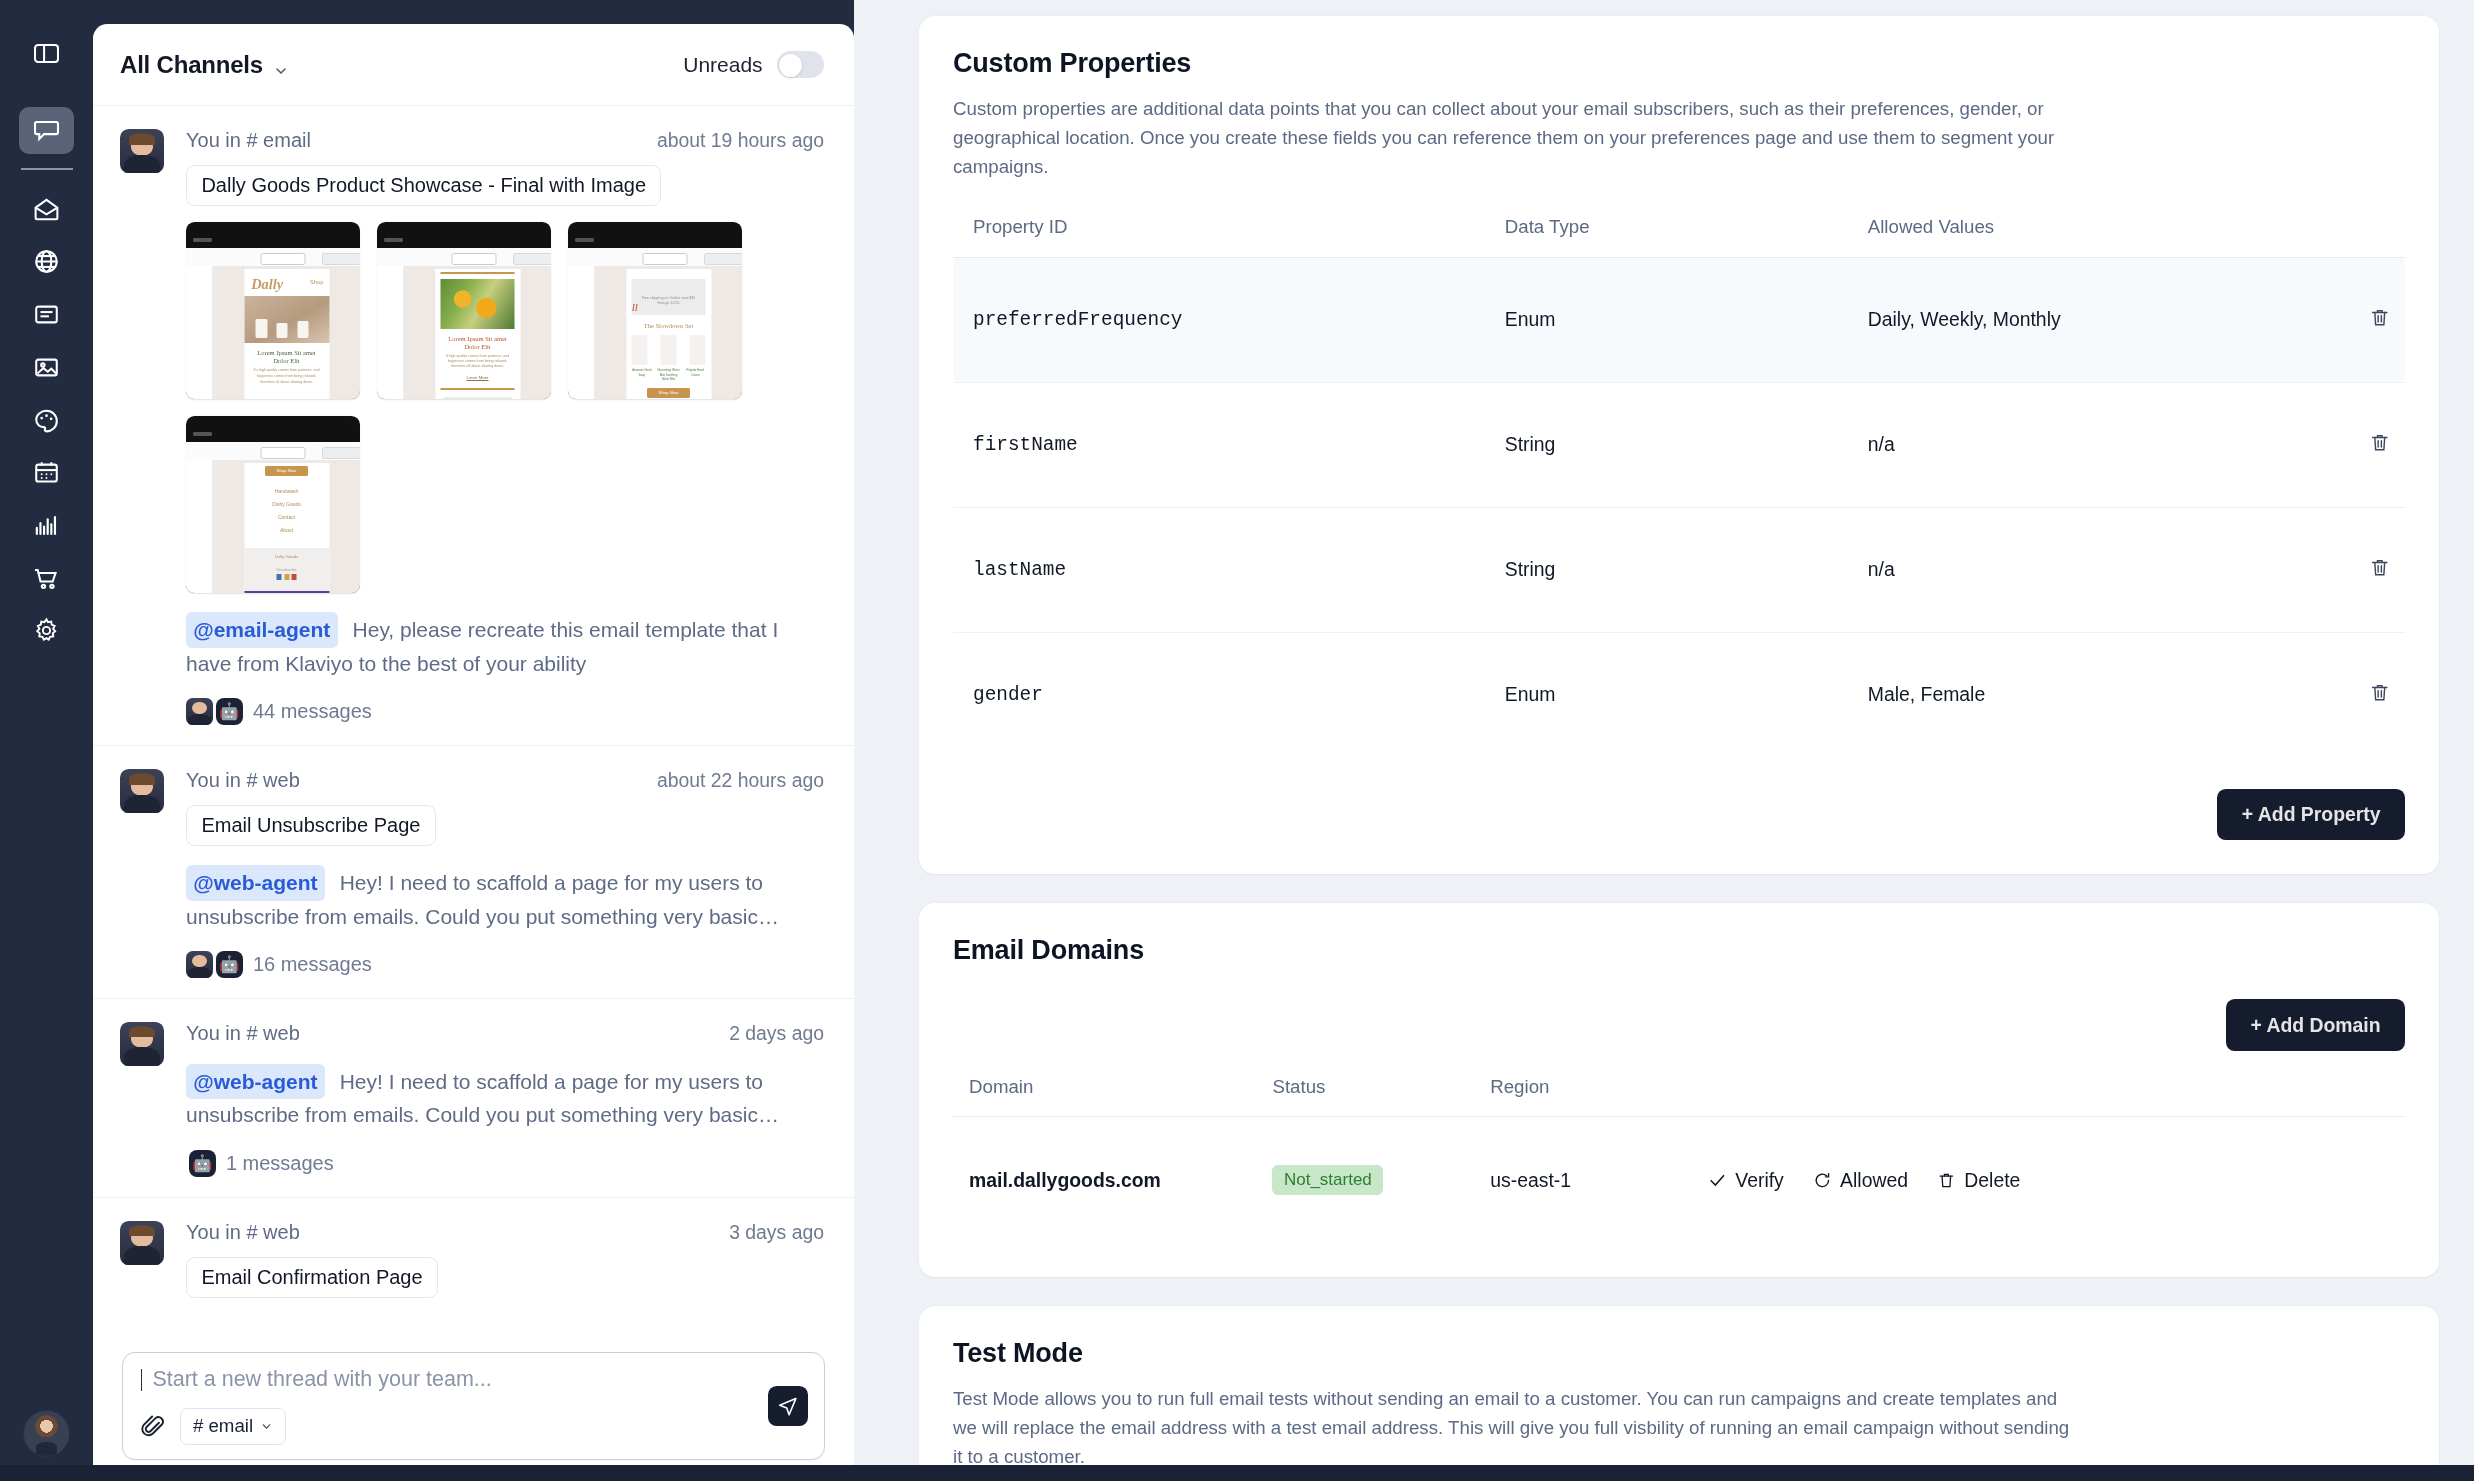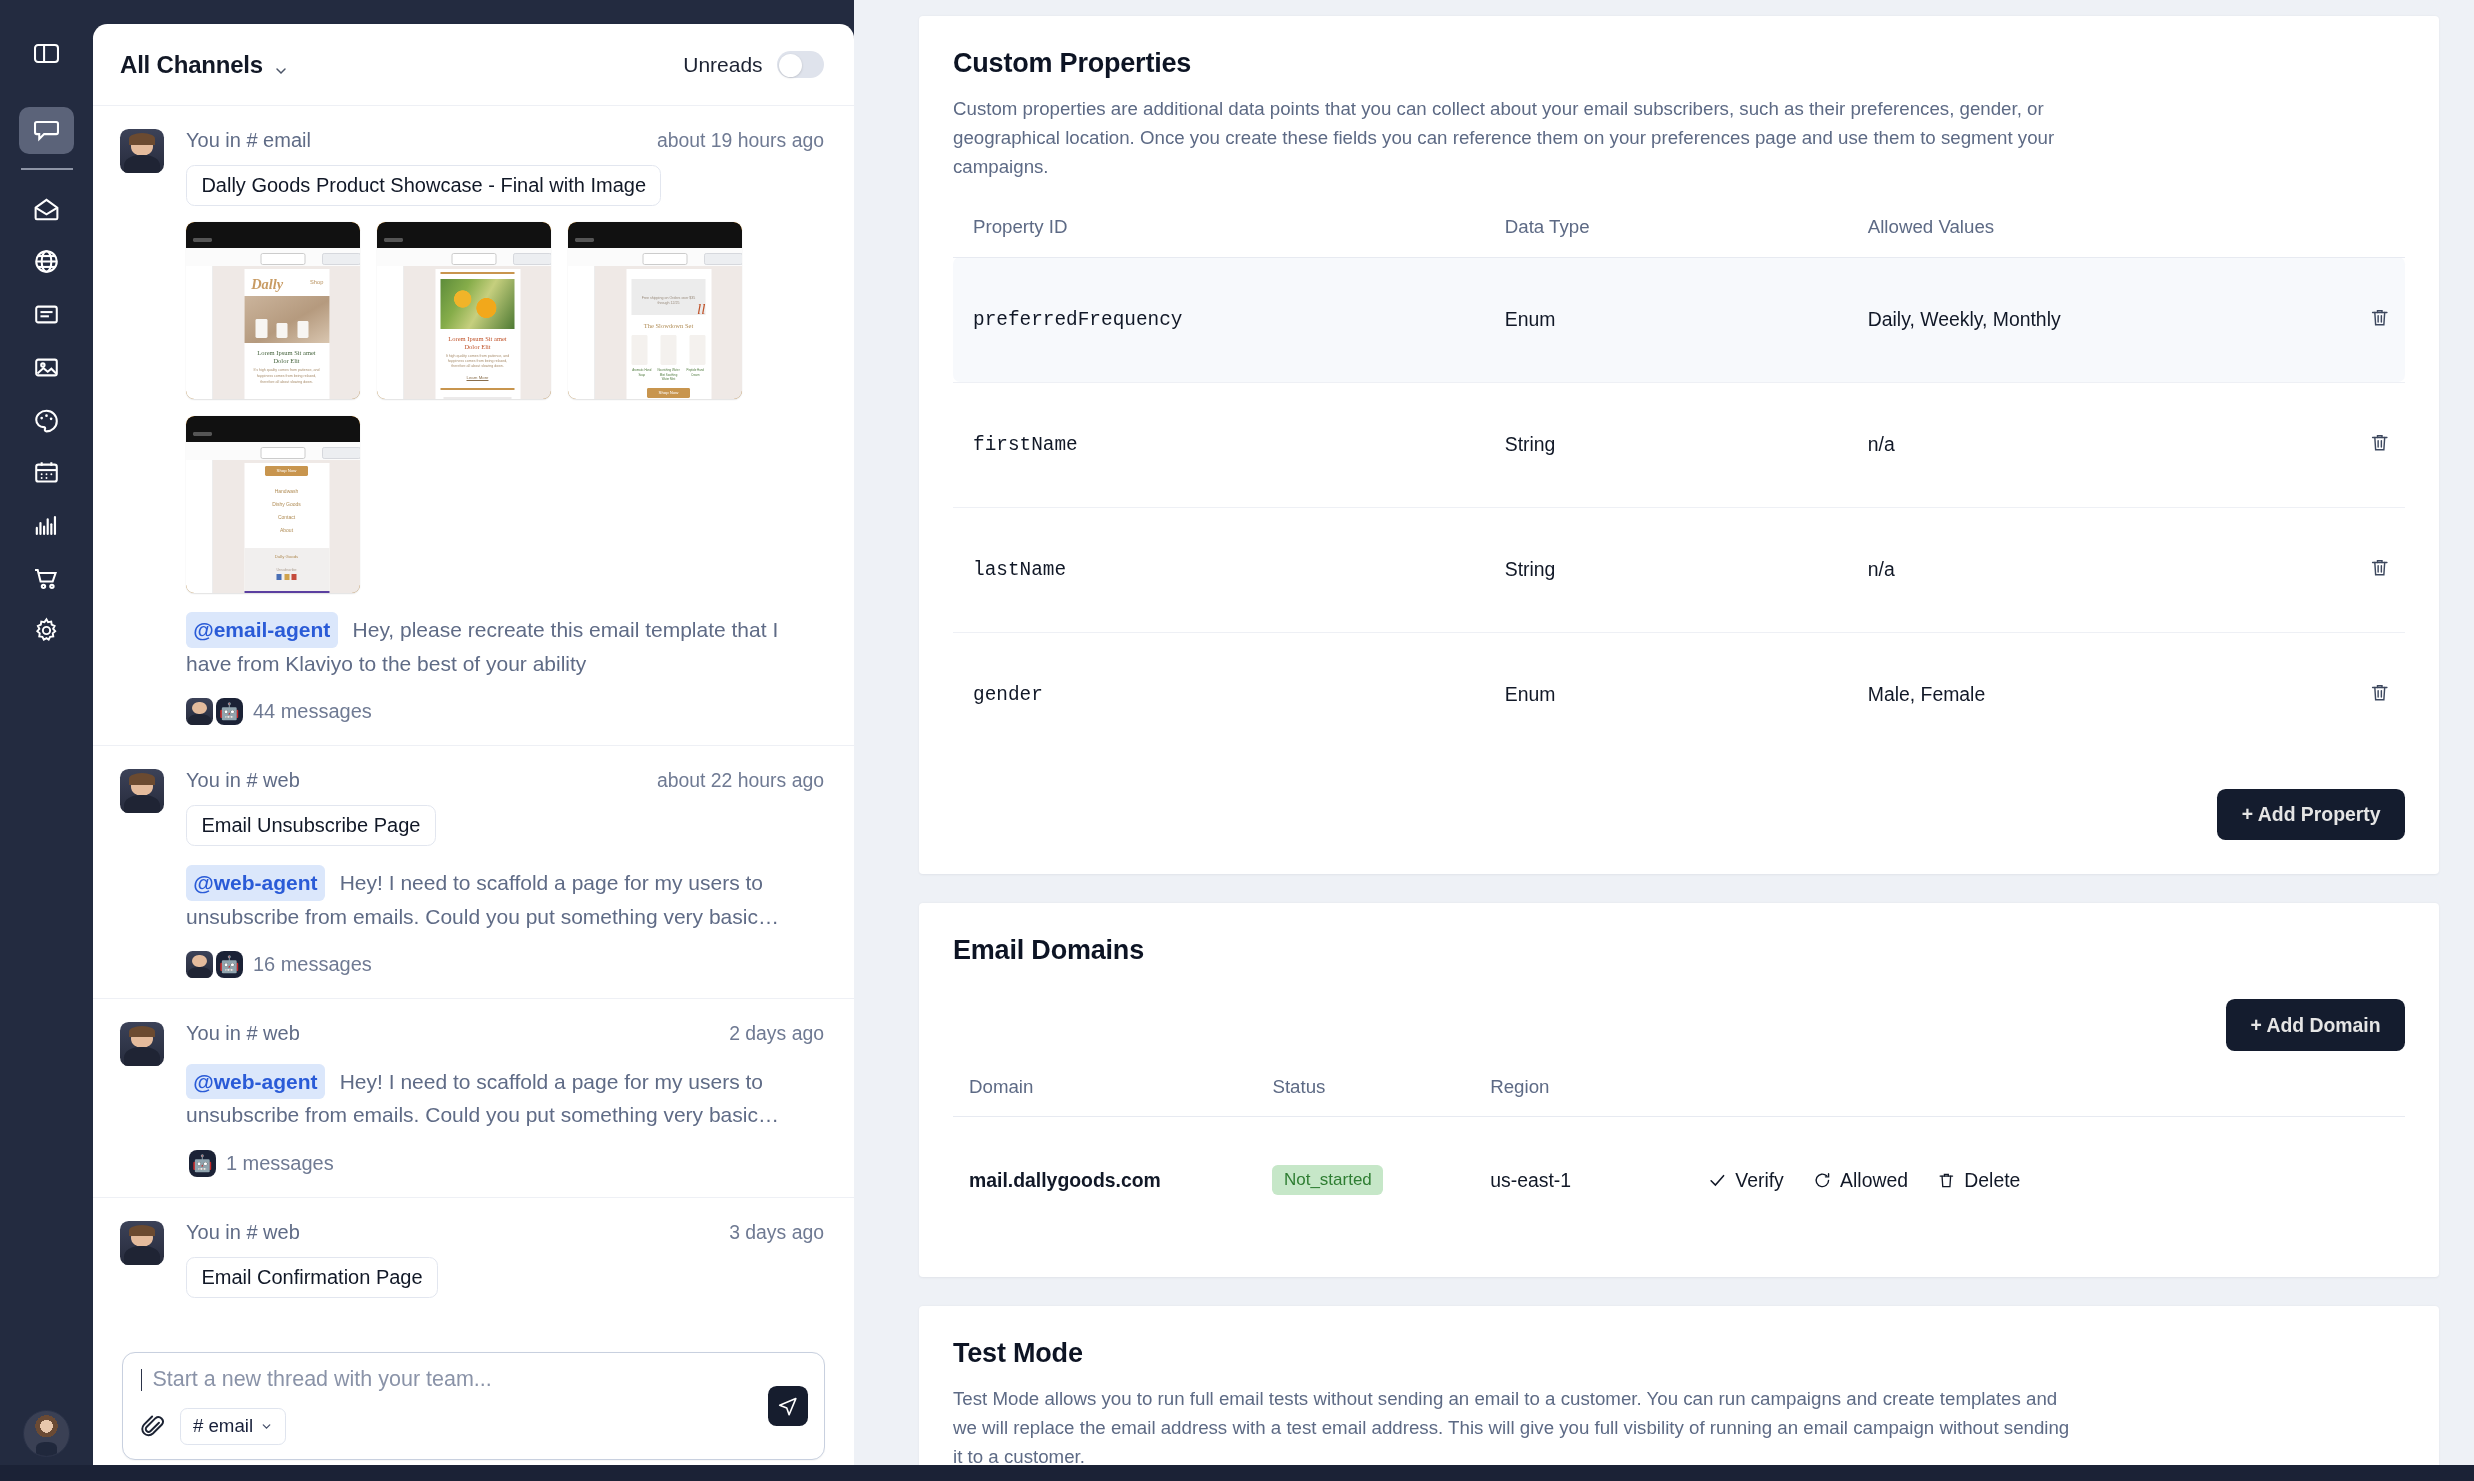--- a/index.html
+++ b/index.html
@@ -142,21 +142,21 @@
   .s2 .img{position:absolute;top:10px;left:5.7px;right:5.7px;height:50px;background:
       radial-gradient(circle at 30% 40%, #f0b429 0 14%, transparent 15%),
       radial-gradient(circle at 62% 58%, #f2a81b 0 18%, transparent 19%),
       linear-gradient(120deg,#5d8c3a,#86ad4a 30%,#c6cf7e 55%,#4e7a33);}
   .s2 .h1{position:absolute;top:66px;left:0;right:0;text-align:center;font-family:"Liberation Serif",serif;font-size:6.5px;color:#c0532a;line-height:8px;}
   .s2 .p{position:absolute;top:85px;left:7.2px;right:7.2px;text-align:center;font-size:3.6px;color:#a98e6d;line-height:5px;}
   .s2 .lm{position:absolute;top:106px;left:0;right:0;text-align:center;font-size:4.3px;color:#8a6f4d;text-decoration:underline;}
   .s2 .rule2{position:absolute;top:119px;left:5.7px;right:5.7px;height:1.4px;background:#c8954e;}
   .s2 .box{position:absolute;top:128px;left:8.6px;right:8.6px;bottom:0;background:#eceaea;}
   .s3 .banner{position:absolute;top:10px;left:5.7px;right:5.7px;height:36px;background:#ececec;}
-  .s3 .banner .ll{position:absolute;top:22px;left:0;right:0;text-align:right;font-family:"Liberation Serif",serif;font-style:italic;color:#c0532a;font-size:15px;}
+  .s3 .banner .ll{position:absolute;top:22px;left:0;right:0;text-align:left;font-family:"Liberation Serif",serif;font-style:italic;color:#c0532a;font-size:11px;}
   .s3 .banner .tx{position:absolute;top:17px;left:4.3px;right:4.3px;text-align:center;font-size:3.6px;color:#9a8c7d;line-height:5px;}
   .s3 .h1{position:absolute;top:53px;left:0;right:0;text-align:center;font-family:"Liberation Serif",serif;font-size:6.5px;color:#b08c55;}
   .s3 .prods{position:absolute;top:66px;left:5.7px;right:5.7px;height:30px;display:flex;justify-content:space-between;}
   .s3 .prods i{width:16px;height:30px;background:#f4f1ee;border-radius:1.4px;}
   .s3 .cap{position:absolute;top:99px;left:4.3px;right:4.3px;display:flex;justify-content:space-between;font-size:2.9px;color:#4f7a3e;text-align:center;line-height:4.3px;}
   .s3 .cap span{width:30%;}
   .s3 .btn{position:absolute;top:119px;left:50%;transform:translateX(-50%);width:43px;height:10px;background:#c8954e;border-radius:1.4px;color:#fff;font-size:4.3px;text-align:center;line-height:10px;}
   .s4 .menu{position:absolute;top:21.5px;left:0;right:0;text-align:center;font-size:5px;color:#b08c55;line-height:13px;}
   .s4 .btn{position:absolute;top:2.9px;left:50%;transform:translateX(-50%);width:43px;height:10px;background:#c8954e;border-radius:1.4px;color:#fff;font-size:4.3px;text-align:center;line-height:10px;}
   .s4 .foot{position:absolute;top:85px;left:0;right:0;bottom:0;background:#f1efee;}
@@ -224,21 +224,21 @@
     padding: 16px 36px 0 65px;
     overflow: hidden;
   }
   .topstrip {
     position:absolute; left:854px; top:0; right:0; height:13px; background:#2b3349;
   }
   .botstrip {
     position:absolute; left:0; bottom:0; right:0; height:16px; background:#1b2236; z-index:5;
   }
   .card {
-    background:#fff; border-radius: 4px; padding: 32px 34px 34px 34px;
+    background:#fff; border-radius: 16px; padding: 32px 34px 34px 34px;
     box-shadow: 0 0.7px 2.2px rgba(16,24,40,.06);
     margin-bottom: 29px;
   }
   .card h2 { font-size: 27px; font-weight: 700; color: #0d1424; letter-spacing:-0.2px; }
   .card p.desc {
     margin-top: 16px; font-size: 18.7px; line-height: 1.55; color: #5d6a85;
     max-width: 1120px;
   }
 
   table.tbl { width: 100%; border-collapse: collapse; margin-top: 34px; }

